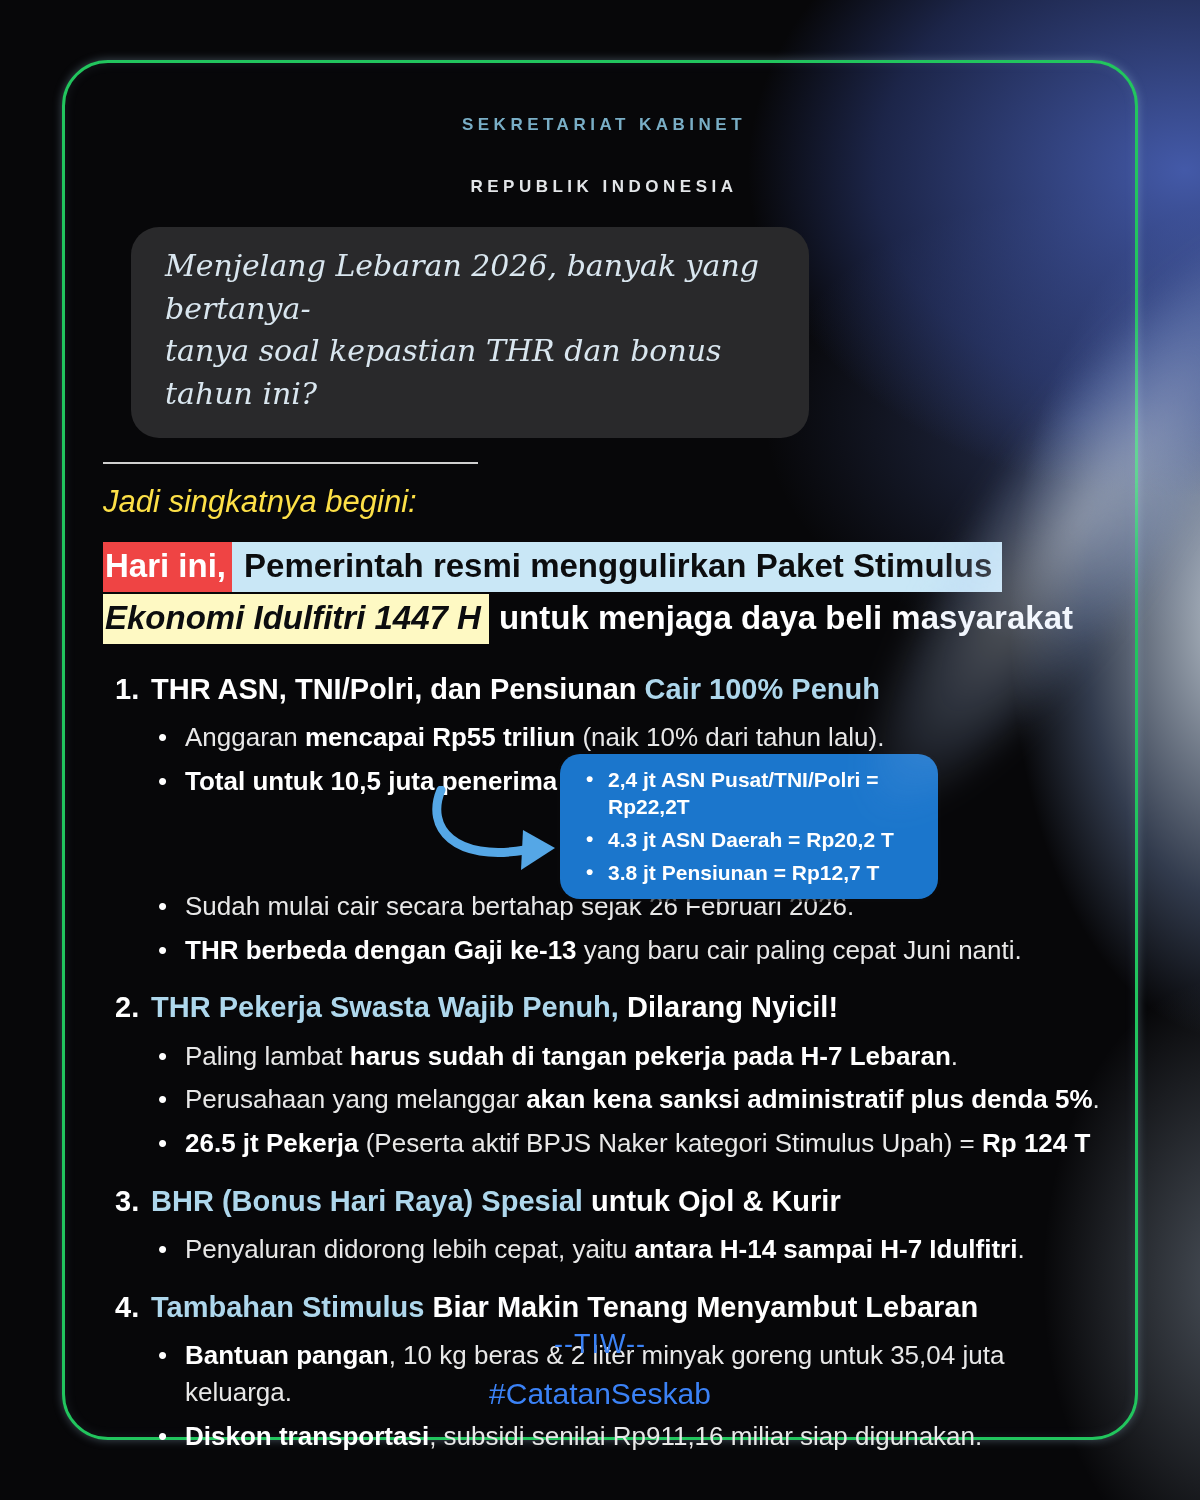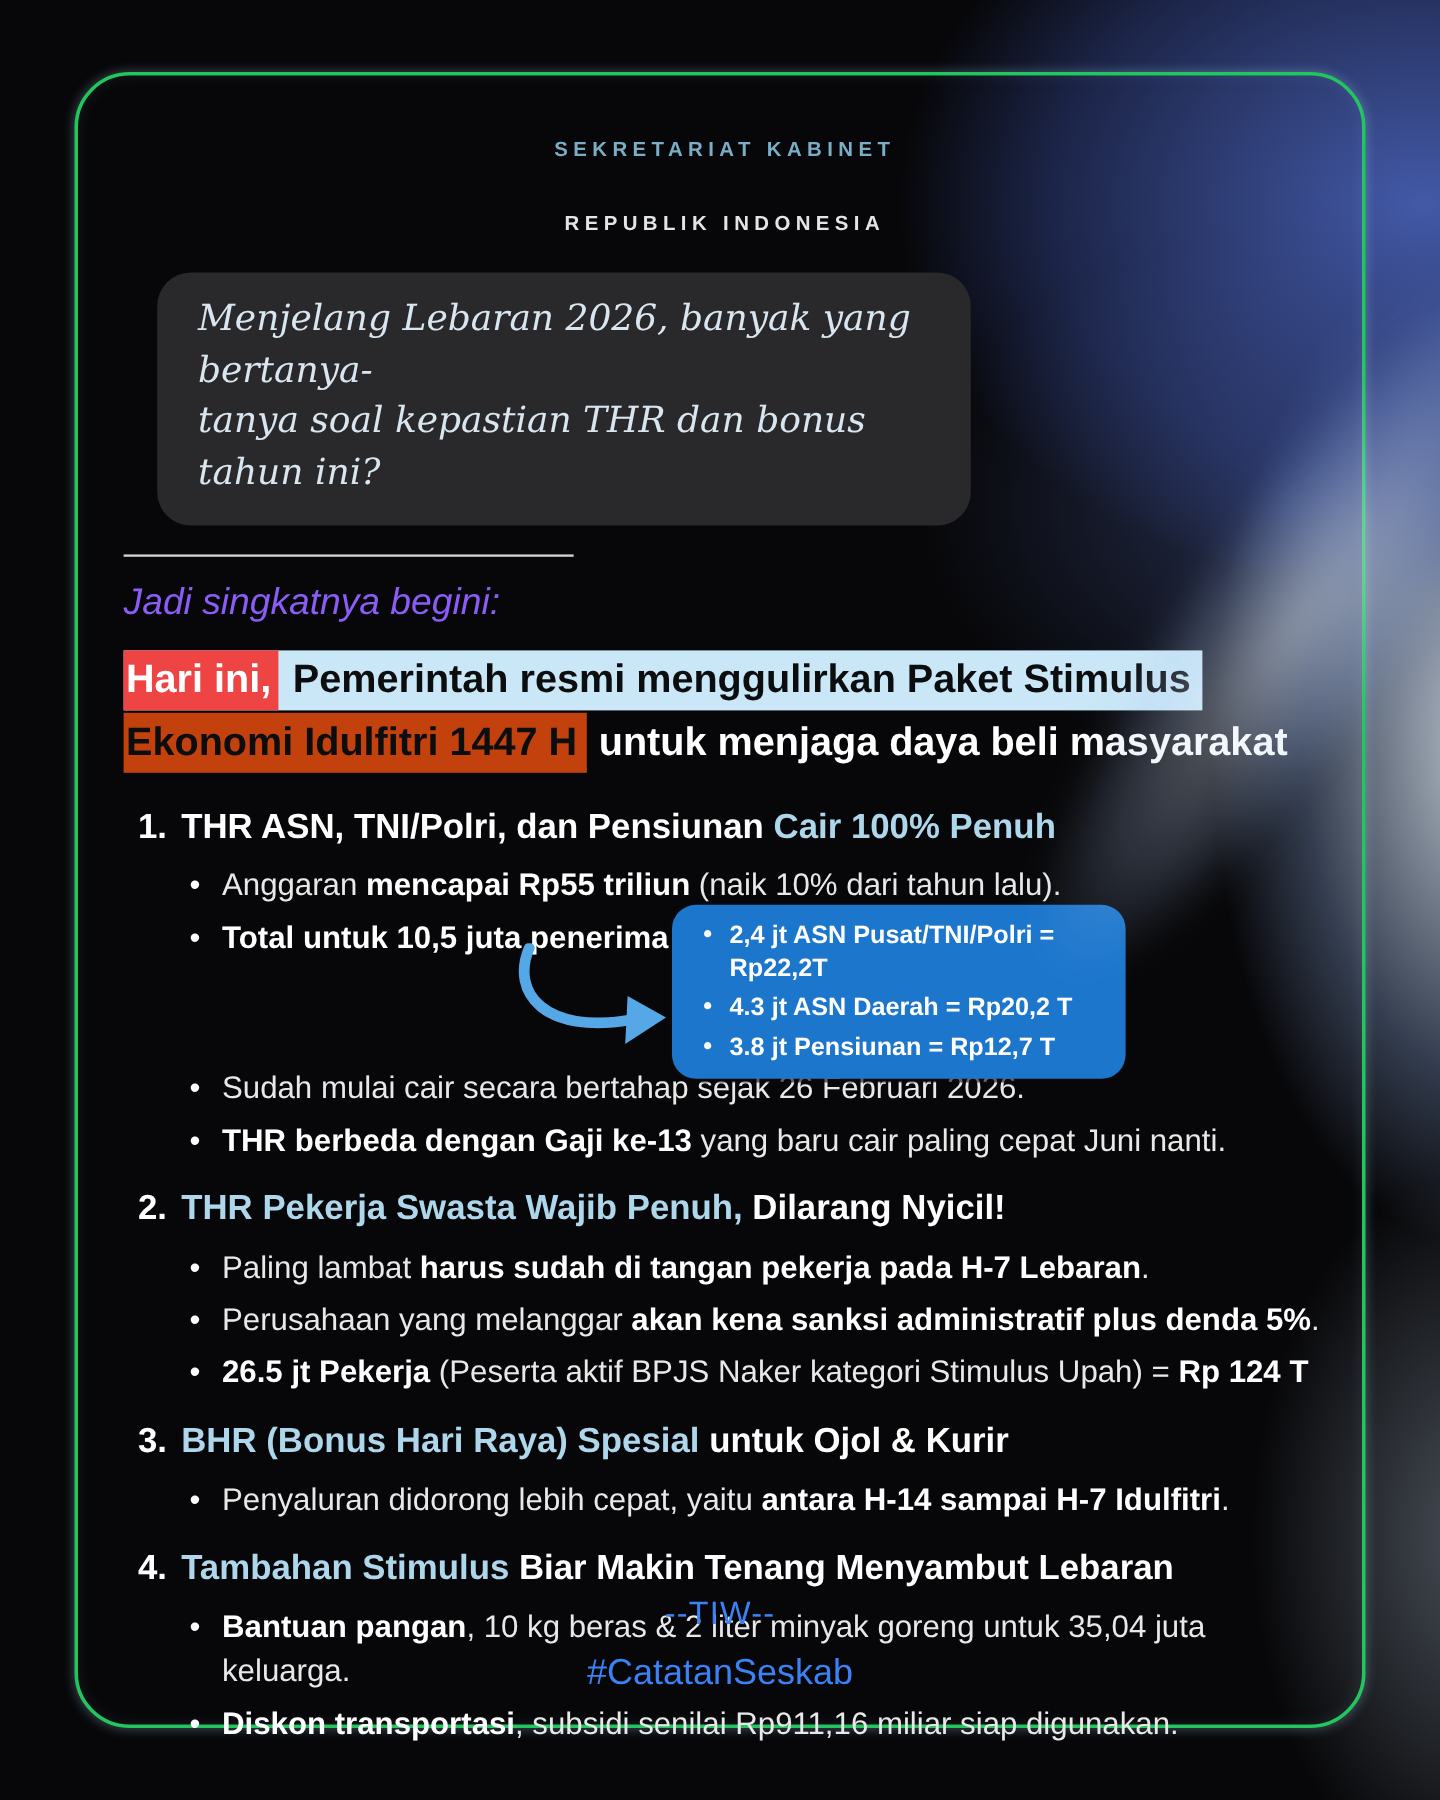--- a/index.html
+++ b/index.html
@@ -33,28 +33,28 @@
 
   .quote {
     margin:28px 0 0 28px; width:678px; background:#29292b; border-radius:28px;
     padding:18px 30px 22px 34px;
     font-family:"DejaVu Serif", serif; font-style:italic;
     font-size:30px; color:#d9e6ef; line-height:1.42;
   }
 
   .sep { margin-top:24px; width:375px; height:2px; background:#cfcfcf; }
 
-  .lead { margin-top:20px; font-style:italic; font-size:31px; color:#8b5cf6; }
+  .lead { margin-top:20px; font-style:italic; font-size:31px; color:#fde047; }
 
   .headline { margin-top:22px; font-weight:bold; font-size:33px; }
   .headline-line { line-height:1; margin-bottom:2px; white-space:nowrap; }
   .hl-wrap1 { display:inline-block; background:#c9e7f6; }
   .hl-dark { display:inline-block; background:#ef4444; color:#ffffff; padding:7px 6px 10px 2px; }
   .hl-light { display:inline-block; color:#0c0d0f; padding:7px 10px 10px 12px; }
-  .hl-light2 { display:inline-block; background:#c2410c; color:#0c0d0f; padding:7px 8px 10px 2px; }
+  .hl-light2 { display:inline-block; background:#fef9c3; color:#0c0d0f; padding:7px 8px 10px 2px;font-style:italic; }
   .hl-tail { color:#ffffff; padding-left:10px; }
 
   .sections { margin-top:26px; }
   .section { position:relative; margin-bottom:20px; }
   .sec-title { display:flex; font-size:29px; font-weight:bold; color:#ffffff; margin-bottom:10px; line-height:1.35; }
   .sec-num { flex:none; width:48px; padding-left:12px; }
   .accent { color:#aed7ec; }
 
   ul.bullets { list-style:none; margin:0; padding:0 0 0 82px; }
   ul.bullets li {

